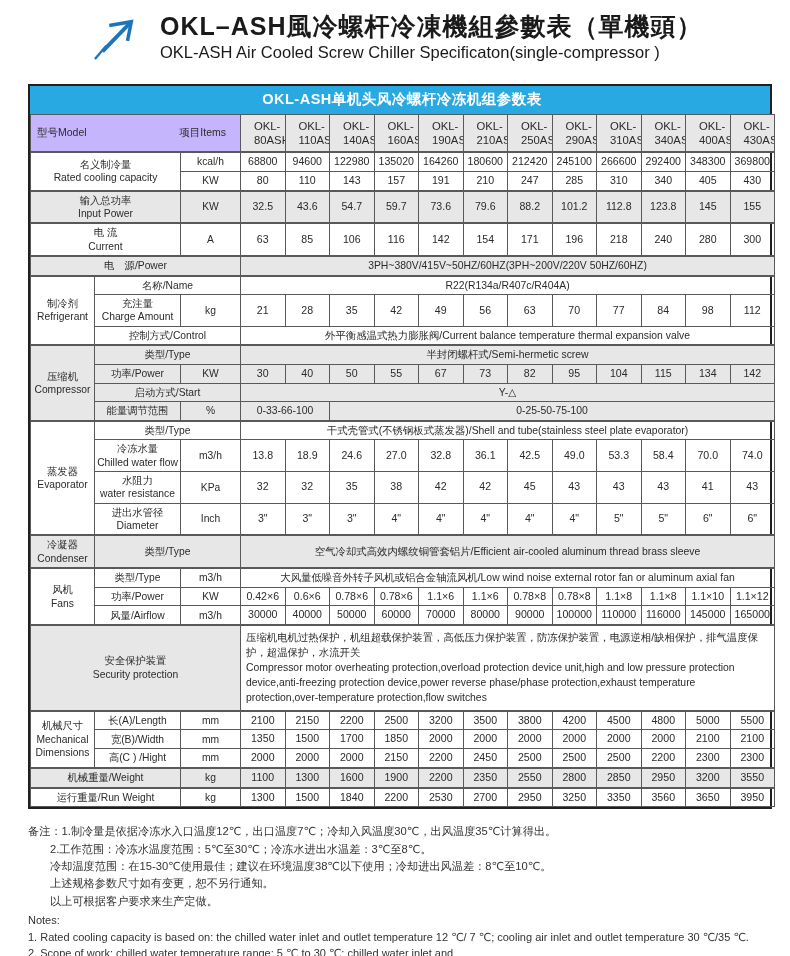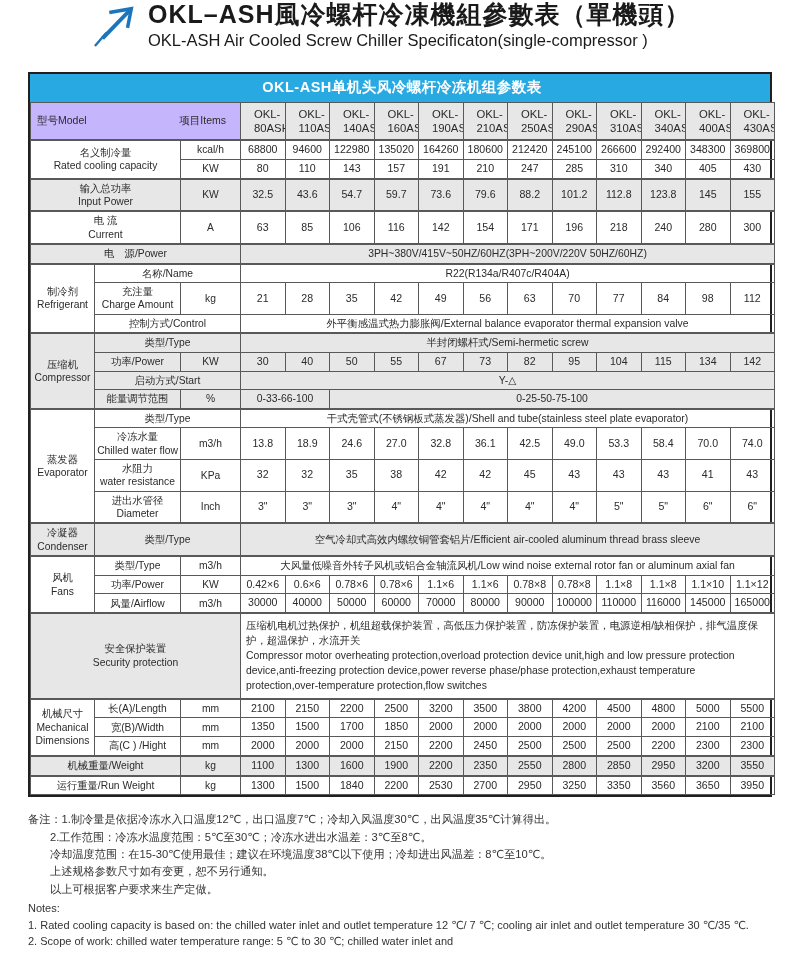--- a/index.html
+++ b/index.html
@@ -4,21 +4,21 @@
 <style>
   html,body{margin:0;padding:0;}
   body{
     width:790px;height:956px;background:#ffffff;
     font-family:"Liberation Sans","DejaVu Sans",sans-serif;
     color:#2b2b2b;-webkit-font-smoothing:antialiased;
   }
   .page{position:relative;width:790px;height:956px;overflow:hidden;}
 
   
-  .header-block{display:flex;align-items:flex-start;margin:0 0 0 92px;}
+  .header-block{display:flex;align-items:center;margin:12px 0 0 92px;gap:12px;}
   .logo{width:48px;height:46px;flex:0 0 auto;margin-top:2px;}
   .titles{margin-left:8px;}
   .title-zh{font-size:25px;font-weight:600;letter-spacing:1px;color:#1a1a1a;line-height:1.15;}
   .title-en{font-size:16.5px;color:#1a1a1a;margin-top:2px;}
 
   
   .table-wrap{margin:22px 0 0 28px;width:744px;border:2px solid #231f20;box-sizing:border-box;}
   .table-caption{
     background:#29a9e1;color:#ffffff;text-align:center;
     font-size:14.5px;font-weight:600;padding:4px 0 5px 4px;letter-spacing:.5px;
@@ -210,21 +210,21 @@
             <td class="k-val">56</td>
             <td class="k-val">63</td>
             <td class="k-val">70</td>
             <td class="k-val">77</td>
             <td class="k-val">84</td>
             <td class="k-val">98</td>
             <td class="k-val">112</td>
           </tr>
           <tr>
             <td colspan="2" class="k-lab">控制方式/Control</td>
-            <td colspan="12" class="k-mval">外平衡感温式热力膨胀阀/External balance evaporator thermal expansion valve</td>
+            <td colspan="12" class="k-mval">外平衡感温式热力膨胀阀/Current balance temperature thermal expansion valve</td>
           </tr>
           <tr class="g st">
             <td rowspan="4" class="k-sec">压缩机
 Compressor</td>
             <td colspan="2" class="k-lab">类型/Type</td>
             <td colspan="12" class="k-mval">半封闭螺杆式/Semi-hermetic screw</td>
           </tr>
           <tr class="g">
             <td class="k-lab">功率/Power</td>
             <td class="k-unit">KW</td>

